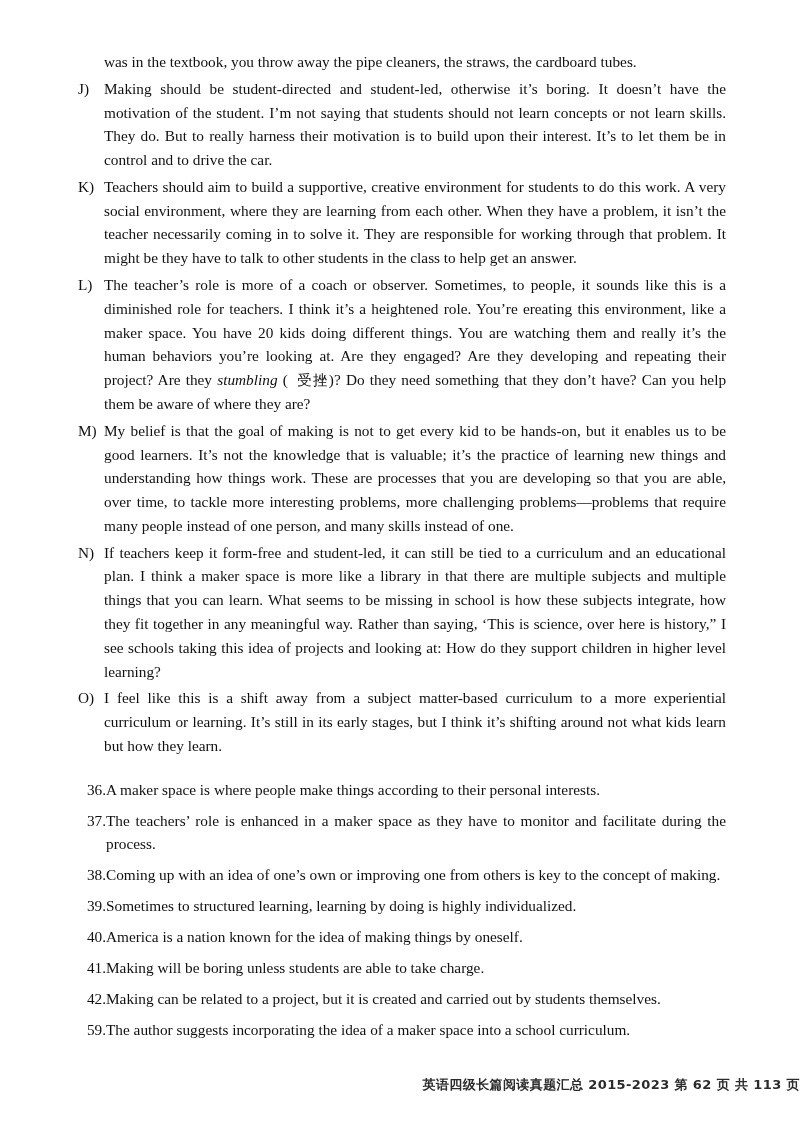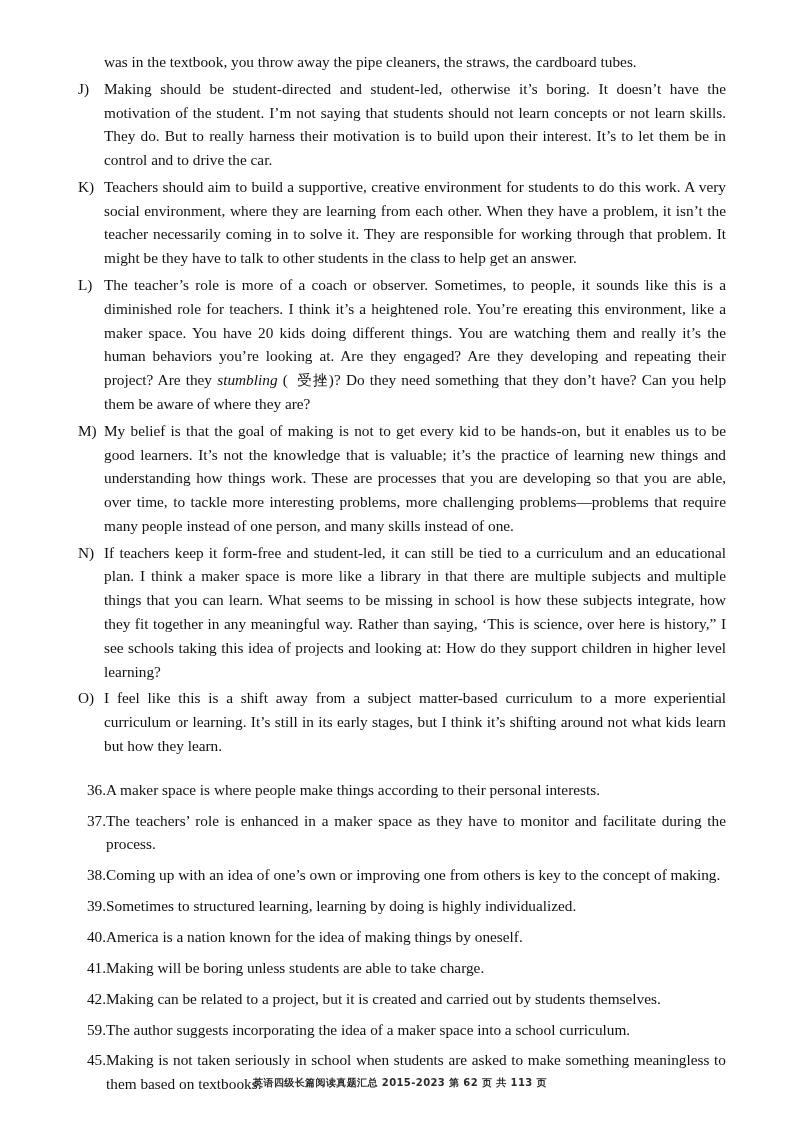--- a/index.html
+++ b/index.html
@@ -96,23 +96,23 @@
     font-size: 14.5px;
     margin-left: 8px;
   }
 
   
   .footer {
     position: absolute;
     left: 0;
     top: 1076px;
     width: 800px;
-    text-align: center;
+    text-align: right;
     font-family: "DejaVu Sans", "Liberation Sans", sans-serif;
-    font-size: 10px;
+    font-size: 13px;
     font-weight: bold;
     color: #2b2b2b;
     letter-spacing: 0.4px;
   }
 </style>
 </head>
 <body>
 
 <div class="page">
 
@@ -186,22 +186,18 @@
       <span class="qnum">42.</span>
       <span class="qtext">Making can be related to a project, but it is created and carried out by students themselves.</span>
     </div>
 
     <div class="qitem">
       <span class="qnum">59.</span>
       <span class="qtext">The author suggests incorporating the idea of a maker space into a school curriculum.</span>
     </div>
 
 
-    <div class="qitem">
-      <span class="qnum">45.</span>
-      <span class="qtext">Making is not taken seriously in school when students are asked to make something meaningless to them based on textbooks.</span>
-    </div>
 
   </div>
 
   <div class="footer">英语四级长篇阅读真题汇总 2015-2023 第 62 页 共 113 页</div>
 
 </div>
 
 </body></html>

